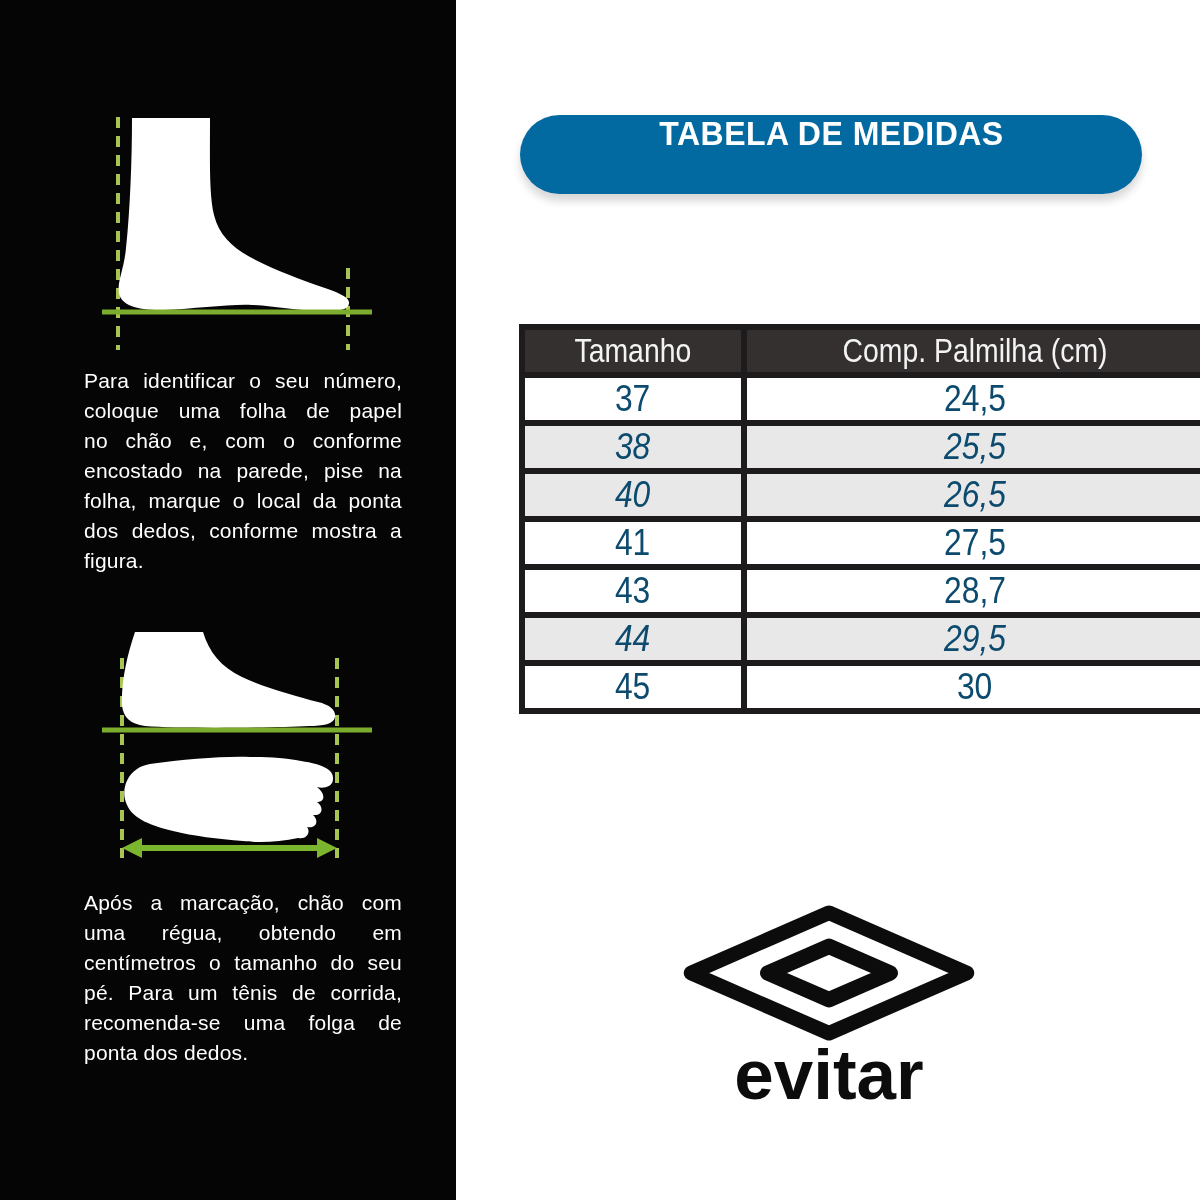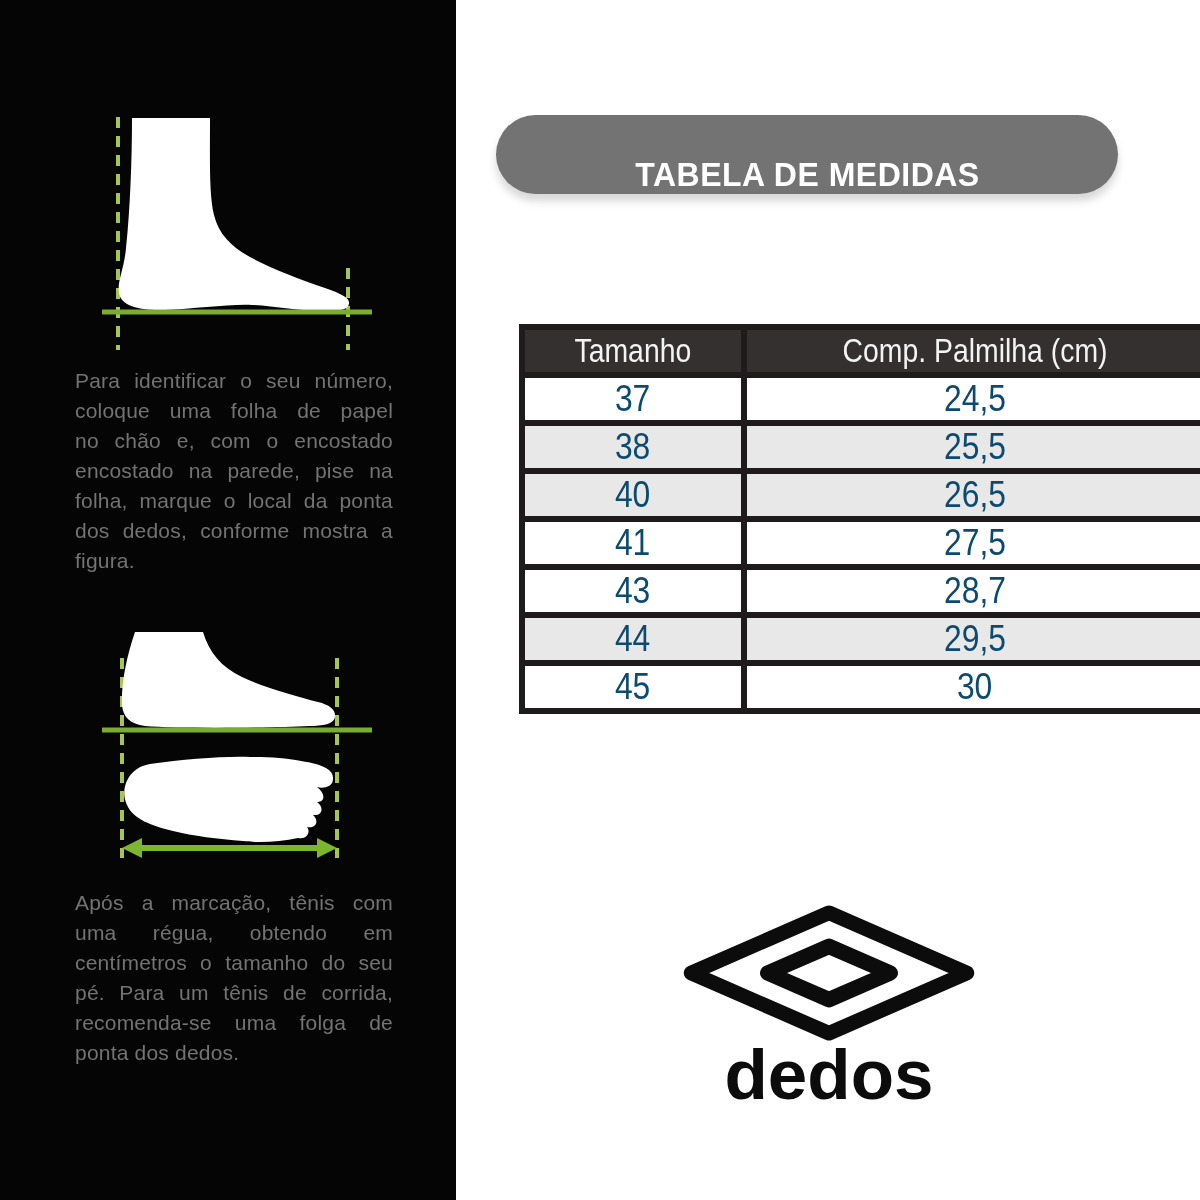--- a/index.html
+++ b/index.html
@@ -11,34 +11,34 @@
 
   
   .left-panel{
     position:absolute;left:0;top:0;width:456px;height:1200px;
     background:#050505;
   }
   .ill{position:absolute;left:0;width:456px;height:260px;}
   .ill-1{top:100px;}
   .ill-2{top:610px;}
   .para{
-    position:absolute;left:75px;width:318px;color:#737373;
+    position:absolute;left:84px;width:318px;color:#ffffff;
     font-size:21px;line-height:30px;letter-spacing:.2px;
   }
   .para-1{top:366px;}
   .para-2{top:888px;}
   .jline{text-align:justify;text-align-last:justify;height:30px;overflow:visible;white-space:nowrap;}
   .jline.jlast{text-align-last:left;}
 
   
   .title-pill{
-    position:absolute;left:496px;top:115px;width:622px;height:79px;
-    background:#737373;border-radius:40px;
+    position:absolute;left:520px;top:115px;width:622px;height:79px;
+    background:#0369a1;border-radius:40px;
     box-shadow:0 7px 9px rgba(0,0,0,.16);
-    display:flex;align-items:flex-end;justify-content:center;
+    display:flex;align-items:flex-start;justify-content:center;
   }
   .title-pill span{
     color:#ffffff;font-size:33px;font-weight:bold;letter-spacing:.5px;
     display:inline-block;transform:scaleX(.97);
   }
 
   table.size-table{
     position:absolute;left:483px;top:324px;width:690px;
     border-collapse:collapse;table-layout:fixed;
     background:#ffffff;
@@ -46,21 +46,21 @@
   }
   table.size-table th,table.size-table td{
     border:6px solid #1d1b1b;text-align:center;vertical-align:middle;padding:0;
   }
   table.size-table col.c1{width:222px;}
   table.size-table thead th{
     background:#343030;color:#f4f3f3;height:42px;
     font-weight:normal;font-size:33px;
   }
   table.size-table td{height:42px;font-size:37px;color:#0c4a6e;}
-  table.size-table tr.alt td{background:#e9e8e8;}
+  table.size-table tr.alt td{background:#e9e8e8;font-style:italic;}
   .cond{display:inline-block;transform:scaleX(.86);white-space:nowrap;}
 
   
   .brand-diamond{position:absolute;left:683px;top:905px;width:292px;height:136px;}
   .brand-wordmark{
     position:absolute;left:629px;top:1040px;width:400px;height:70px;
     text-align:center;line-height:70px;font-size:71px;font-weight:bold;
     color:#0c0c0c;letter-spacing:0px;
   }
 </style>
@@ -88,21 +88,21 @@
            C140,211 121,206 119,193
            C117,181 124,170 126,148
            C130,110 132,60 132,18 Z"></path>
 
       <line x1="102" y1="212" x2="372" y2="212" stroke="#7cac2d" stroke-width="5"></line>
     </svg>
 
     <div class="para para-1">
         <div class="jline">Para identificar o seu número,</div>
         <div class="jline">coloque uma folha de papel</div>
-        <div class="jline">no chão e, com o encostado</div>
+        <div class="jline">no chão e, com o conforme</div>
         <div class="jline">encostado na parede, pise na</div>
         <div class="jline">folha, marque o local da ponta</div>
         <div class="jline">dos dedos, conforme mostra a</div>
         <div class="jline jlast">figura.</div>
       </div>
 
     <svg class="ill ill-2" viewBox="0 0 456 260">
       <line x1="122" y1="48" x2="122" y2="248" stroke="#a8c554" stroke-width="4" stroke-dasharray="11 8"></line>
       <line x1="337" y1="48" x2="337" y2="248" stroke="#a8c554" stroke-width="4" stroke-dasharray="11 8"></line>
 
@@ -133,21 +133,21 @@
            C141,156 146,155 150,154 Z"></path>
 
       <g fill="#7cb52e" stroke="#7cb52e">
         <line x1="138" y1="238" x2="321" y2="238" stroke-width="6"></line>
         <polygon points="122,238 142,228 142,248" stroke="none"></polygon>
         <polygon points="337,238 317,228 317,248" stroke="none"></polygon>
       </g>
     </svg>
 
     <div class="para para-2">
-        <div class="jline">Após a marcação, tênis com</div>
+        <div class="jline">Após a marcação, chão com</div>
         <div class="jline">uma régua, obtendo em</div>
         <div class="jline">centímetros o tamanho do seu</div>
         <div class="jline">pé. Para um tênis de corrida,</div>
         <div class="jline">recomenda-se uma folga de</div>
         <div class="jline jlast">ponta dos dedos.</div>
       </div>
   </aside>
 
   <div class="title-pill">
     <span>TABELA DE MEDIDAS</span>
@@ -197,15 +197,15 @@
           <td><span class="cond">45</span></td>
           <td><span class="cond">30</span></td>
         </tr>
       </tbody>
   </table>
 
   <svg class="brand-diamond" viewBox="0 0 300 140">
     <path d="M150,8 L292,70 L150,132 L8,70 Z" fill="none" stroke="#0c0c0c" stroke-width="15" stroke-linejoin="round"></path>
     <path d="M150,42.5 L213,70 L150,97.5 L87,70 Z" fill="none" stroke="#0c0c0c" stroke-width="16" stroke-linejoin="round"></path>
   </svg>
-  <div class="brand-wordmark">dedos</div>
+  <div class="brand-wordmark">evitar</div>
 
 </div>
 
 </body></html>

